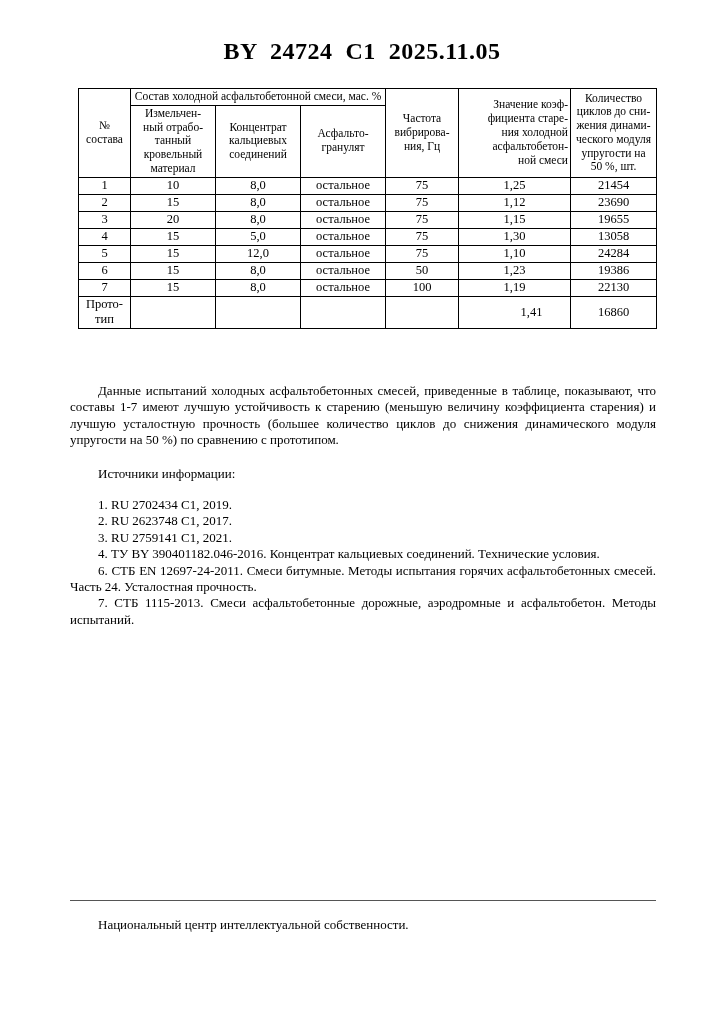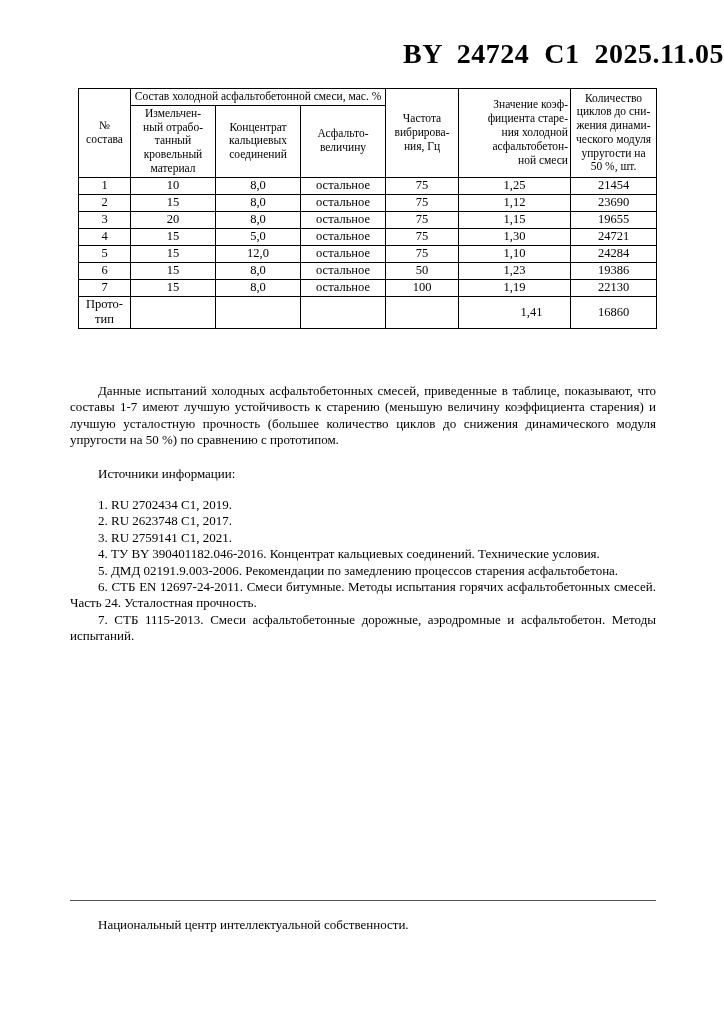--- a/index.html
+++ b/index.html
@@ -22,22 +22,22 @@
     height: 1024px;
     box-sizing: border-box;
   }
 
   
   .doc-title {
     position: absolute;
     left: 0;
     top: 38px;
     width: 724px;
-    text-align: right;
-    font-size: 28px;
+    text-align: center;
+    font-size: 24px;
     font-weight: bold;
     letter-spacing: 0.5px;
     white-space: pre;
     font-family: "Liberation Serif", "DejaVu Serif", serif;
   }
 
   
   .table-wrap {
     position: absolute;
     left: 78px;
@@ -177,21 +177,21 @@
         <tr>
           <th style="white-space:pre-line;text-align:center;">Измельчен-
 ный отрабо-
 танный
 кровельный
 материал</th>
           <th style="white-space:pre-line;">Концентрат
 кальциевых
 соединений</th>
           <th style="white-space:pre-line;">Асфальто-
-величину</th>
+гранулят</th>
         </tr>
       </thead>
       <tbody id="table-body">
           <tr>
             <td>1</td>
             <td>10</td>
             <td>8,0</td>
             <td>остальное</td>
             <td>75</td>
             <td>1,25</td>
@@ -215,21 +215,21 @@
             <td>1,15</td>
             <td>19655</td>
           </tr>
           <tr>
             <td>4</td>
             <td>15</td>
             <td>5,0</td>
             <td>остальное</td>
             <td>75</td>
             <td>1,30</td>
-            <td>24721</td>
+            <td>13058</td>
           </tr>
           <tr>
             <td>5</td>
             <td>15</td>
             <td>12,0</td>
             <td>остальное</td>
             <td>75</td>
             <td>1,10</td>
             <td>24284</td>
           </tr>
@@ -267,21 +267,20 @@
 
   <div class="body-block para-indent" id="para-findings">Данные испытаний холодных асфальтобетонных смесей, приведенные в таблице, показывают, что составы 1-7 имеют лучшую устойчивость к старению (меньшую величину коэффициента старения) и лучшую усталостную прочность (большее количество циклов до снижения динамического модуля упругости на 50 %) по сравнению с прототипом.</div>
 
   <div id="sources-heading">Источники информации:</div>
 
   <div id="sources-list">
       <div class="src-item">1. RU 2702434 C1, 2019.</div>
       <div class="src-item">2. RU 2623748 C1, 2017.</div>
       <div class="src-item">3. RU 2759141 C1, 2021.</div>
       <div class="src-item">4. ТУ  BY  390401182.046-2016.  Концентрат  кальциевых  соединений.  Технические условия.</div>
-      <div class="src-item">5. ДМД 02191.9.003-2006. Рекомендации по замедлению процессов старения асфальтобетона.</div>
       <div class="src-item">6. СТБ EN 12697-24-2011. Смеси битумные. Методы испытания горячих асфальтобетонных смесей. Часть 24. Усталостная прочность.</div>
       <div class="src-item">7. СТБ 1115-2013. Смеси асфальтобетонные дорожные, аэродромные и асфальтобетон. Методы испытаний.</div>
     </div>
 
   <div class="footer-rule"></div>
 
   <div class="footer-block">
     <div>Национальный центр интеллектуальной собственности.</div>
   </div>
 

